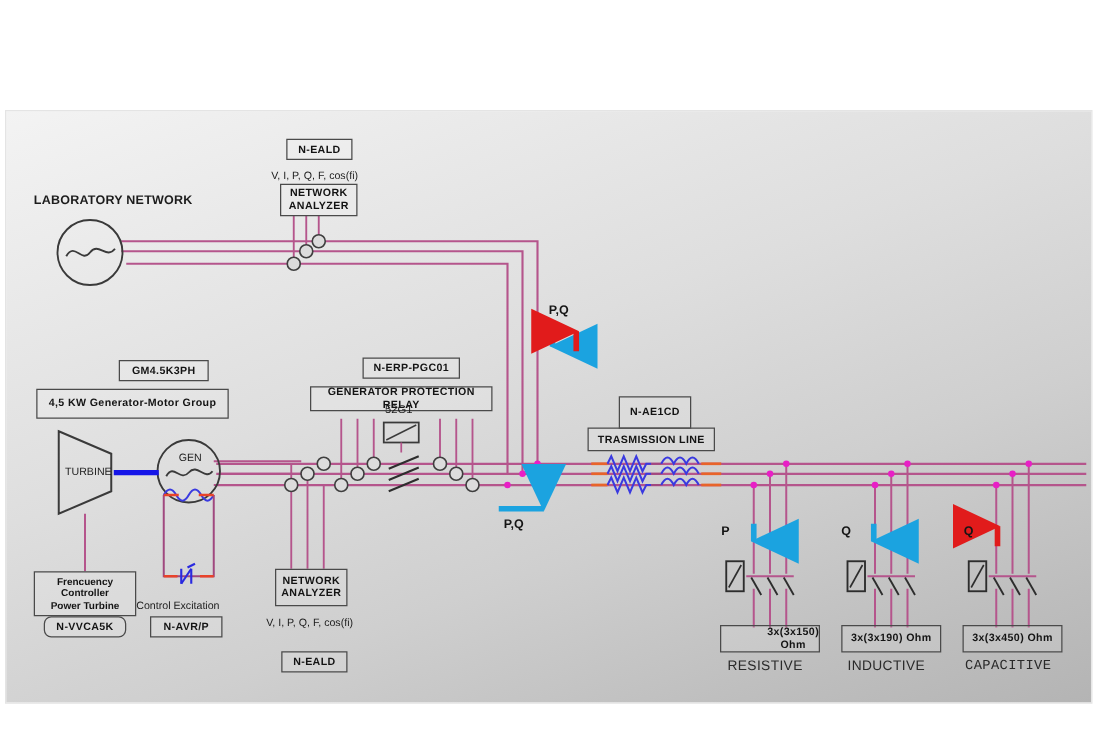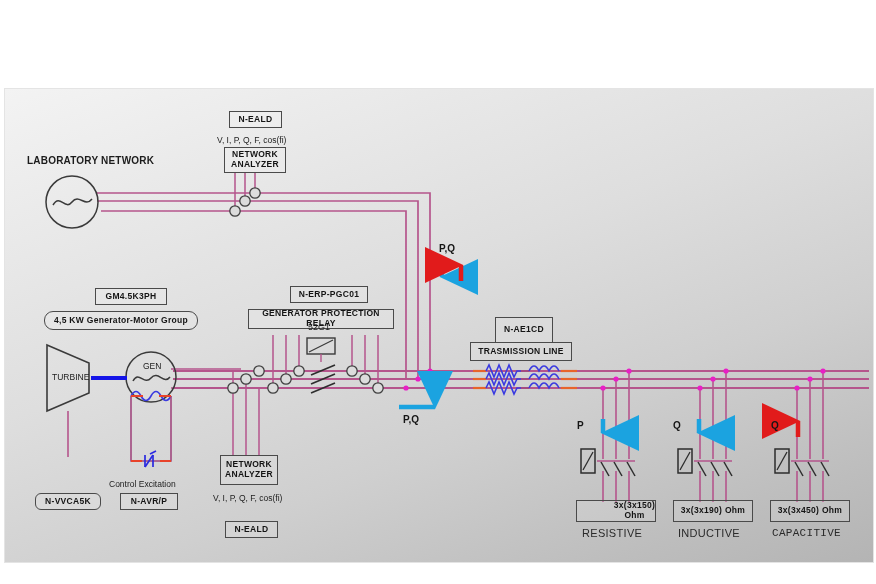--- a/index.html
+++ b/index.html
@@ -260,26 +260,31 @@
 
     <div class="plain" style="left:212px;top:46px;font-size:8.5px;">V, I, P, Q, F, cos(fi)</div>
 
     <div class="box big" style="left:219px;top:58px;width:62px;height:26px;flex-direction:column;">
       <span>NETWORK</span>
       <span>ANALYZER</span>
     </div>
 
     <div class="box tag" style="left:90px;top:199px;width:72px;height:17px;">GM4.5K3PH</div>
 
-    <div class="box tag" style="left:39px;top:222px;width:154px;height:19px;border-radius:9px;">4,5 KW Generator-Motor Group</div>
+    <div class="box tag" style="left:24px;top:222px;width:154px;height:24px;">4,5 KW Generator-Motor Group</div>
 
     <div class="plain" style="left:47px;top:283px;font-size:8.5px;">TURBINE</div>
 
     <div class="plain" style="left:138px;top:272px;font-size:8.5px;">GEN</div>
 
+    <div class="box" style="left:22px;top:368px;width:82px;height:36px;flex-direction:column;font-size:8px;">
+      <span>Frencuency</span>
+      <span>Controller</span>
+      <span>Power Turbine</span>
+    </div>
 
     <div class="box tag" style="left:30px;top:404px;width:66px;height:17px;border-radius:6px;">N-VVCA5K</div>
 
     <div class="plain" style="left:104px;top:390px;font-size:8.5px;">Control Excitation</div>
 
     <div class="box tag" style="left:115px;top:404px;width:58px;height:17px;">N-AVR/P</div>
 
     <div class="box big" style="left:215px;top:366px;width:58px;height:30px;flex-direction:column;">
       <span>NETWORK</span>
       <span>ANALYZER</span>

